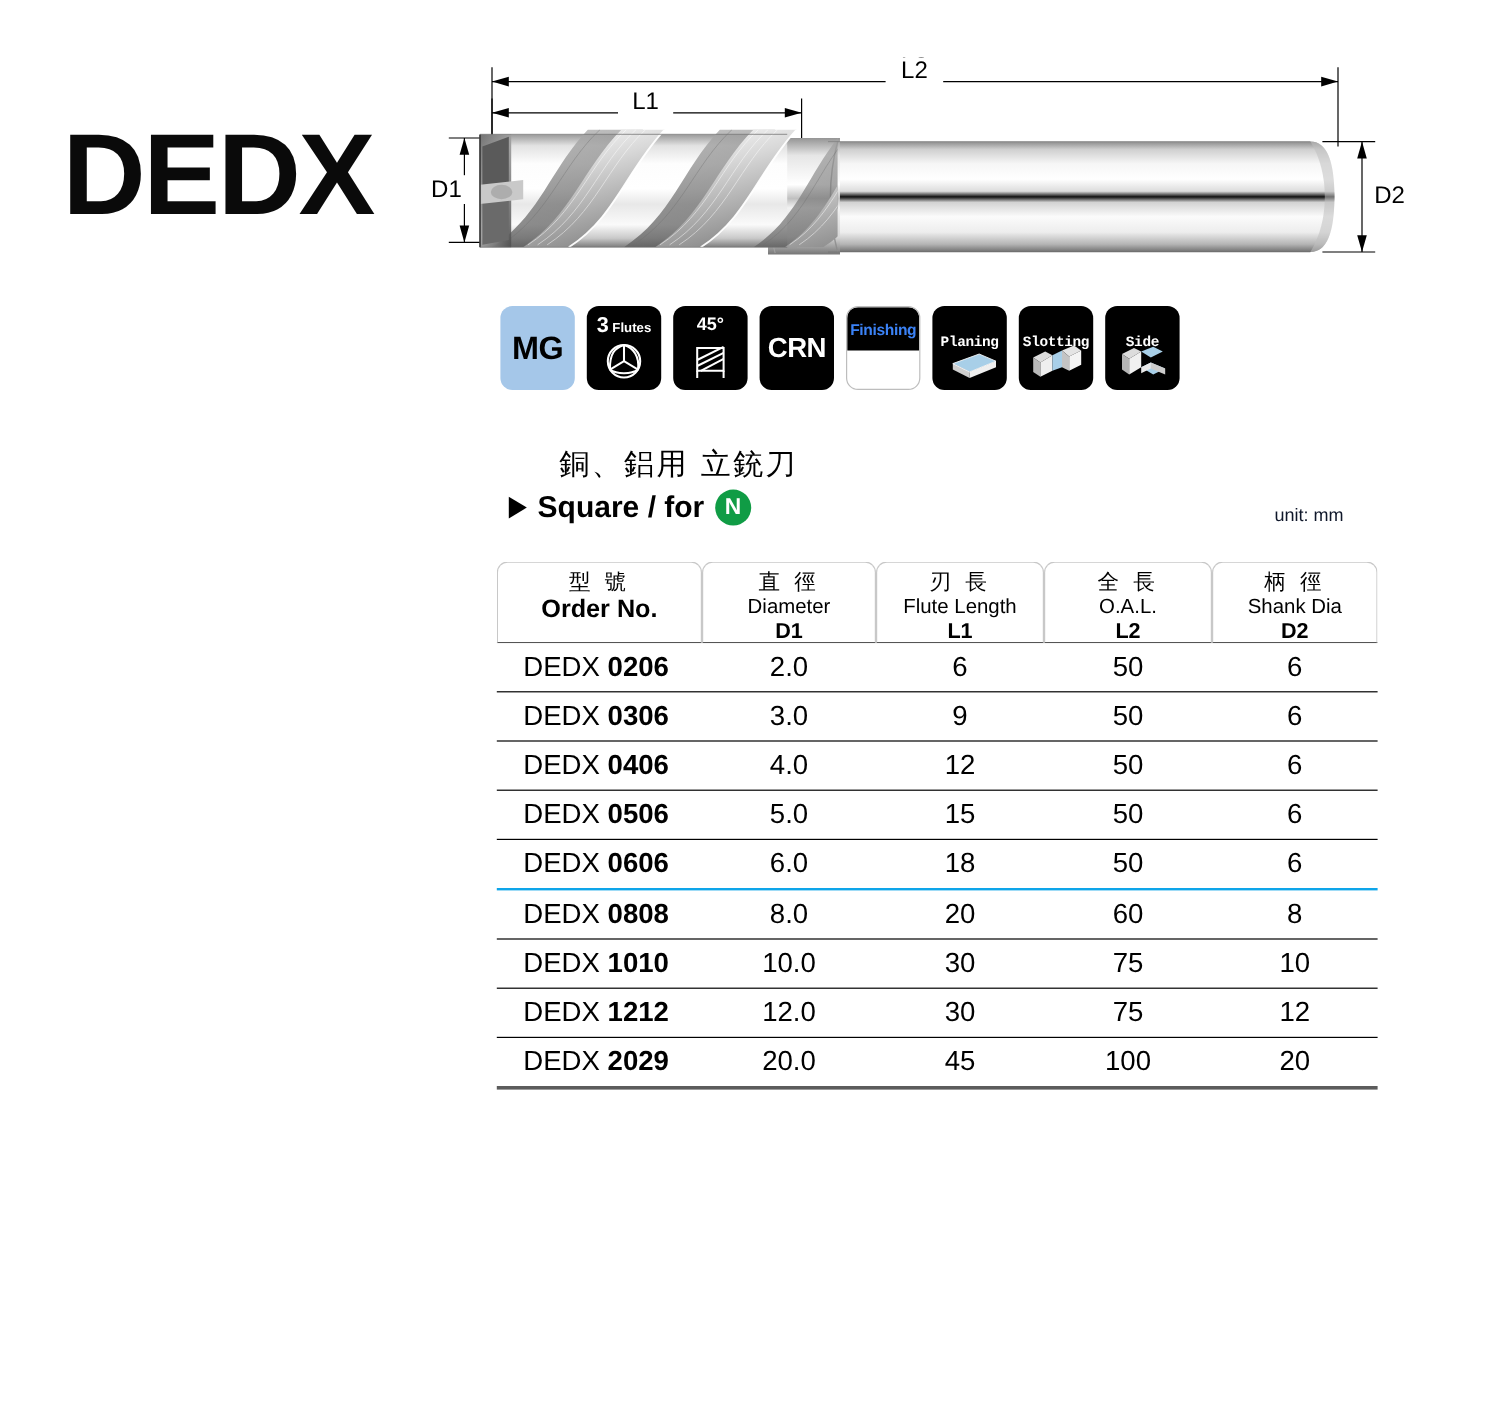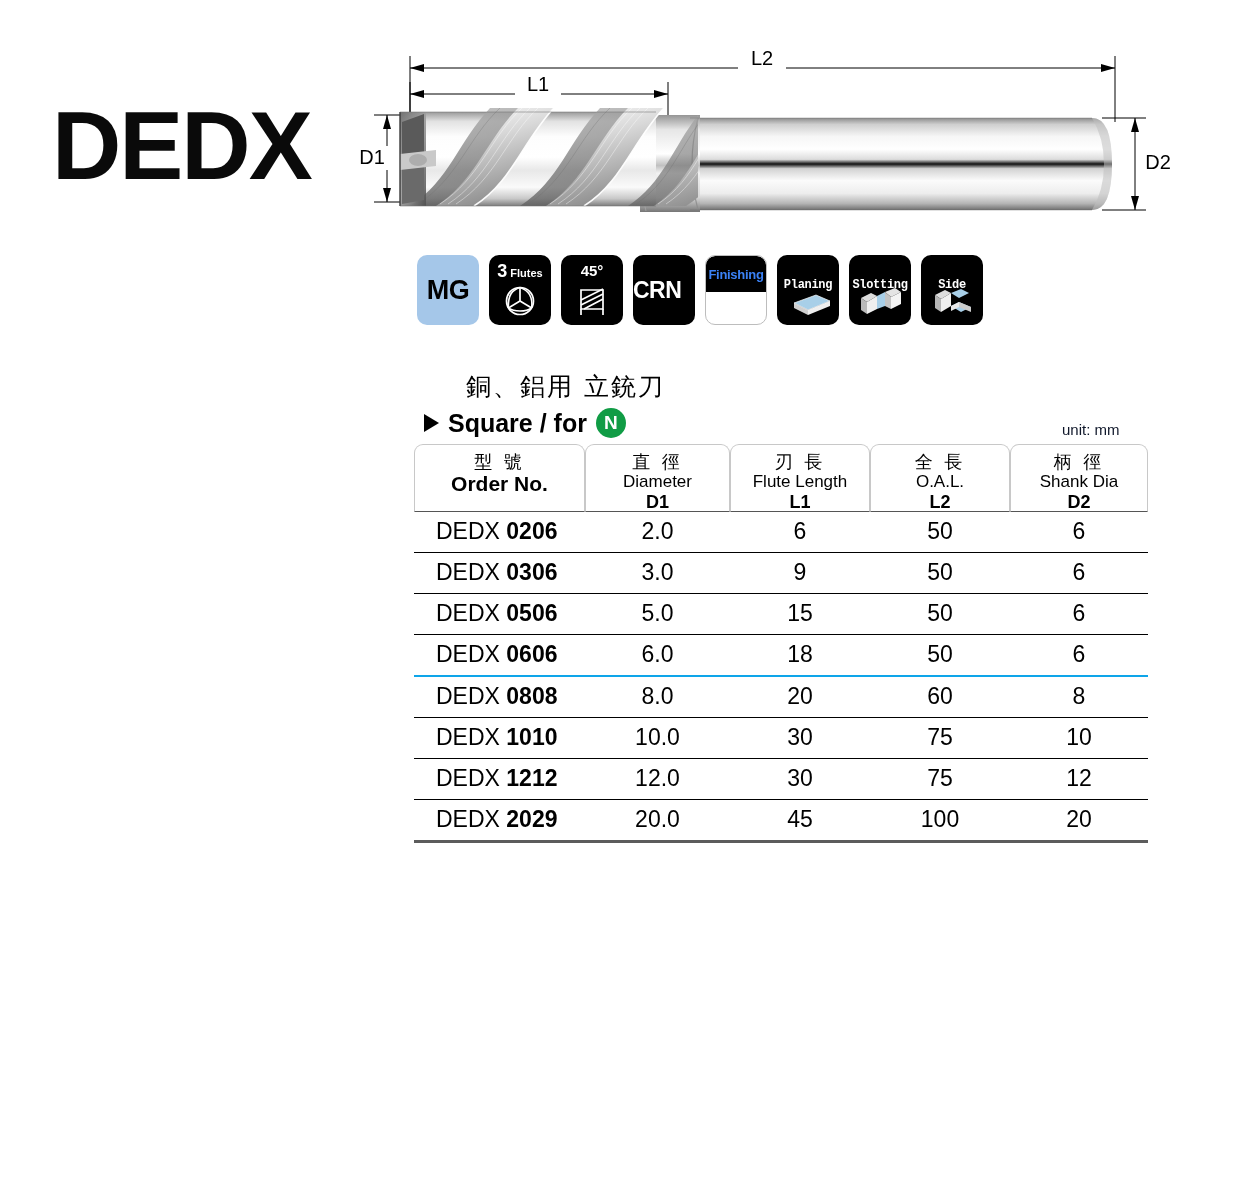--- a/index.html
+++ b/index.html
@@ -65,21 +65,21 @@
     top: 7px;
     font-size: 15px;
     display: flex; align-items: baseline; justify-content: center; gap: 3px;
   }
   .badge .flutes-top .num { font-size: 18px; font-weight: bold; }
   .badge .flutes-top .word { font-size: 11px; font-weight: bold; }
   .badge .deg-top { top: 8px; font-size: 15px; }
   .badge .crn-text {
     position: absolute; left: 0; right: 0; top: 50%;
     transform: translateY(-50%);
-    text-align: left; color: #fff;
+    text-align: center; color: #fff;
     font-size: 23px; font-weight: bold; letter-spacing: -0.5px;
   }
   .badge .top-word {
     top: 24px; font-size: 12px; letter-spacing: -0.3px; font-family: Liberation Mono, monospace;
   }
   .badge.finishing {
     background: #fff;
     border: 1px solid #bdbdbd;
   }
   .badge.finishing .fin-top {
@@ -116,21 +116,21 @@
     display: flex; align-items: center; justify-content: center;
   }
   #unit-note {
     position: absolute; left: 1062px; top: 421px;
     font-size: 15px; color: #0f172a;
   }
 
   
   #spec-table {
     position: absolute;
-    left: 414px; top: 444px;
+    left: 414px; top: 468px;
     width: 734px;
     border-collapse: collapse;
   }
   #spec-table th {
     font-weight: normal;
     padding: 0;
     vertical-align: bottom;
   }
   .th-tab {
     border: 1px solid #c8c8c8;
@@ -476,20 +476,27 @@
         <td>6</td>
       </tr>
       <tr>
         <td class="order-cell"><span class="pfx">DEDX </span><span class="num">0306</span></td>
         <td>3.0</td>
         <td>9</td>
         <td>50</td>
         <td>6</td>
       </tr>
       <tr>
+        <td class="order-cell"><span class="pfx">DEDX </span><span class="num">0406</span></td>
+        <td>4.0</td>
+        <td>12</td>
+        <td>50</td>
+        <td>6</td>
+      </tr>
+      <tr>
         <td class="order-cell"><span class="pfx">DEDX </span><span class="num">0506</span></td>
         <td>5.0</td>
         <td>15</td>
         <td>50</td>
         <td>6</td>
       </tr>
       <tr class="group-end">
         <td class="order-cell"><span class="pfx">DEDX </span><span class="num">0606</span></td>
         <td>6.0</td>
         <td>18</td>

